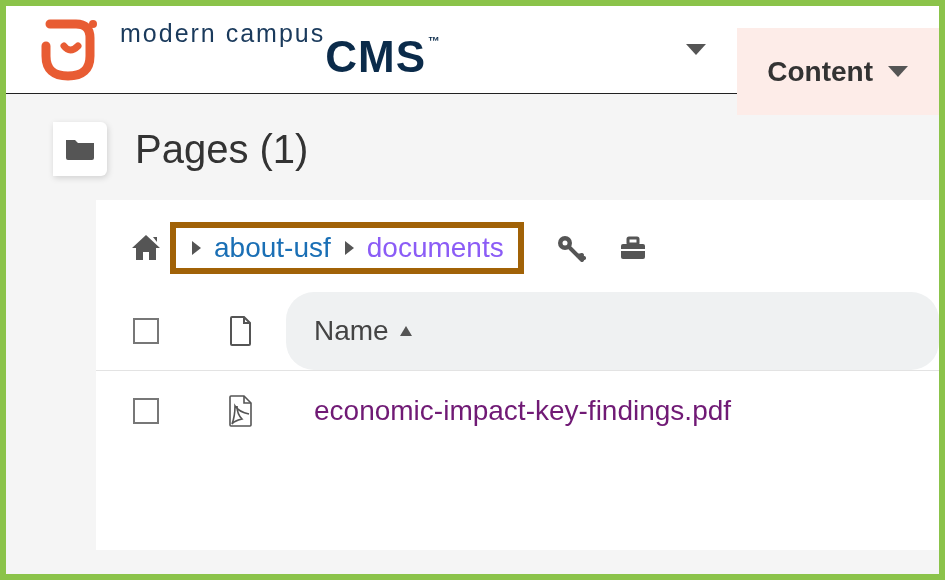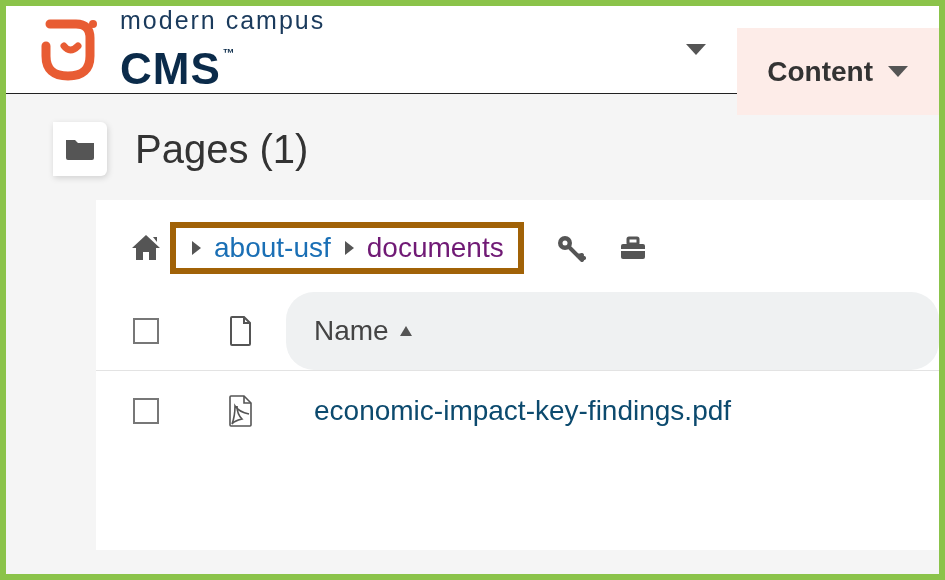--- a/index.html
+++ b/index.html
@@ -28,21 +28,21 @@
     padding-left: 30px;
     flex: 0 0 auto;
   }
   .logo-mark {
     width: 70px;
     height: 64px;
     margin-right: 14px;
   }
   .logo-text {
     display: flex;
-    flex-direction: column;
+    flex-direction: row;
     color: #0b2b4a;
     line-height: 1;
   }
   .logo-text .line1 {
     font-size: 25px;
     letter-spacing: 2px;
     font-weight: 400;
     color: #1a3a5c;
   }
   .logo-text .line2 {
@@ -138,21 +138,21 @@
     height: 16px;
     fill: #555;
     margin: 0 6px;
   }
   .bc-link {
     color: #1a6fb5;
     font-size: 28px;
     cursor: pointer;
   }
   .bc-current {
-    color: #701a75;
+    color: #8b5cf6;
     font-size: 28px;
   }
   .tool-icon {
     width: 30px;
     height: 28px;
     fill: #555;
     margin-left: 24px;
     cursor: pointer;
   }
 
@@ -216,21 +216,21 @@
   .td-fileicon-cell {
     width: 90px;
     display:flex; align-items:center; justify-content:center;
   }
   .td-name-cell {
     flex: 1;
     padding-left: 28px;
     font-size: 28px;
   }
   .td-name-cell a {
-    color: #0c4a6e;
+    color: #701a75;
     text-decoration: none;
     cursor: pointer;
   }
   .pdf-icon { width: 26px; height: 32px; fill: none; stroke: #555; stroke-width: 1.6; }
 </style>
 </head>
 <body>
 
 <div class="topnav">
   <div class="logo-wrap">

